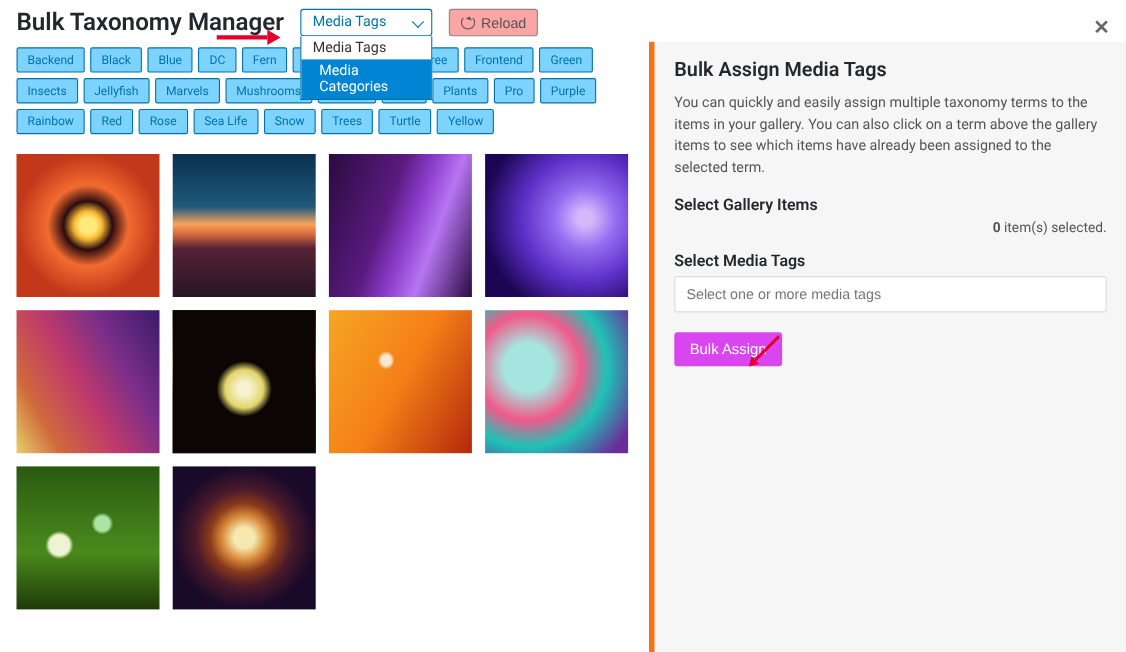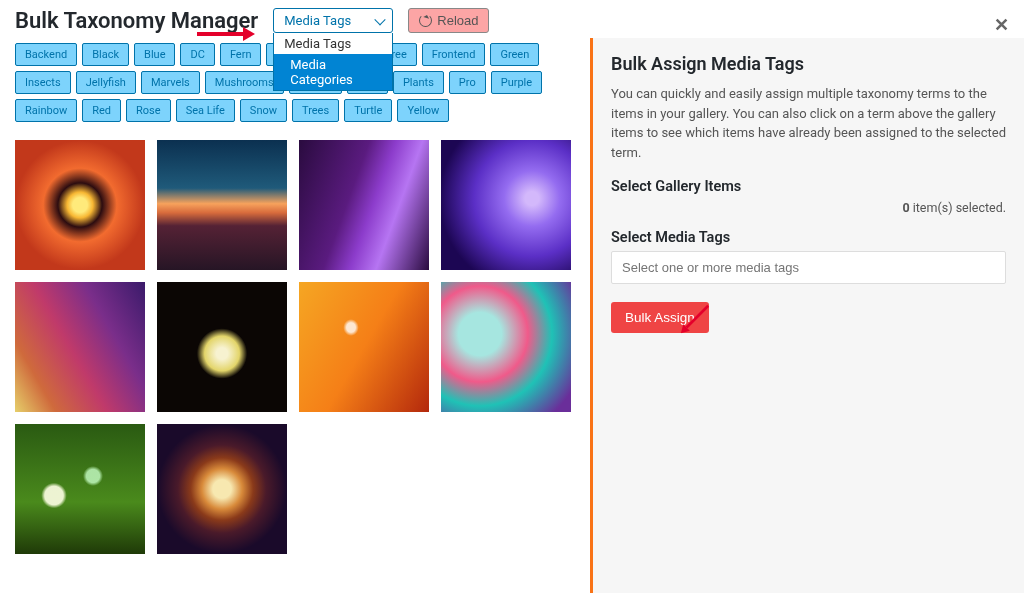--- a/index.html
+++ b/index.html
@@ -20,21 +20,21 @@
   .reload-icon::after { content:""; position:absolute; top:-3px; left:4px; width:0; height:0; border:3px solid transparent; border-bottom-color:#555; transform:rotate(15deg); }
 
   .close-x { position: absolute; top: 14px; right: 15px; font-size: 18px; color: #666; cursor: pointer; font-weight: bold; }
 
   .arrow-red { position: absolute; width: 60px; height: 18px; z-index: 15; }
   .arrow1 { top: 25px; left: 195px; }
   .arrow2 { top: 310px; left: 675px; transform: rotate(-45deg); width:40px; }
 
   .main { display: flex; }
   .left-col { width: 590px; padding: 5px 15px 15px 15px; }
-  .right-col { flex: 1; background: #f6f6f6; padding: 15px 18px; border-left: 3px solid #f97316; height: 555px; }
+  .right-col { flex: 1; background: #f6f6f6; padding: 15px 18px; border-left: 5px solid #f97316; height: 555px; }
 
   .tags { display: flex; flex-wrap: wrap; gap: 5px; margin-bottom: 18px; }
   .tag { border: 1px solid #0073aa; color: #0073aa; background: #7dd3fc; padding: 4px 9px; font-size: 11px; border-radius: 2px; cursor: pointer; }
 
   .gallery { display: flex; flex-wrap: wrap; gap: 12px; }
   .thumb { width: 130px; height: 130px; background: #ccc; display: block; }
 
   .t1 { background: radial-gradient(circle at 50% 50%, #ffea7b 8%, #f7b733 14%, #2c0c10 24%, #f26b2f 40%, #c2381b 70%); }
   .t2 { background: linear-gradient(to bottom, #0b3050 0%, #1f5a7a 37%, #f7a25c 49%, #d76b3c 56%, #552235 66%, #261525 100%); }
   .t3 { background: linear-gradient(110deg, #2a0b3f 0%, #5a1b7f 40%, #8c3ccb 55%, #b675f2 70%, #2a0b3f 100%); }
@@ -44,21 +44,21 @@
   .t7 { background: radial-gradient(ellipse at 40% 35%, rgba(255,255,255,0.8) 4%, transparent 7%), linear-gradient(120deg, #f5a623 0%, #f57f17 50%, #b3280c 100%); }
   .t8 { background: radial-gradient(circle at 30% 40%, #a6e6e0 18%, #f05a8a 40%, #1fc2b6 60%, #6a2e9a 90%); }
   .t9 { background: radial-gradient(circle at 30% 55%, rgba(255,255,230,0.9) 8%, transparent 11%), radial-gradient(circle at 60% 40%, rgba(200,255,200,0.8) 6%, transparent 9%), linear-gradient(to bottom, #2a5a12 0%, #4a8a1c 60%, #1f3a08 100%); }
   .t10 { background: radial-gradient(ellipse at 50% 50%, #f7e8b0 10%, #d88a3a 22%, #8a3a1a 34%, #4a1a2a 48%, #1a0a2a 70%); }
 
   .right-col h2 { font-size: 18px; font-weight: 600; margin-bottom: 10px; color:#23282d; }
   .right-col p { font-size: 13px; color: #555; line-height: 1.5; margin-bottom: 16px; }
   .right-col h3 { font-size: 14.5px; font-weight: 600; margin-bottom: 5px; color:#23282d; }
   .sel-count { font-size: 12.5px; color: #555; margin-bottom: 14px; text-align: right; }
   .input-box { width: 100%; border: 1px solid #ddd; background:#fff; padding: 8px 10px; font-size: 13px; color:#888; border-radius: 2px; margin-bottom: 18px; }
-  .assign-btn { background: #ef4444; color: #fff; border: none; padding: 8px 14px; font-size: 13.5px; border-radius: 3px; cursor: pointer; }
+  .assign-btn { background: #d946ef; color: #fff; border: none; padding: 8px 14px; font-size: 13.5px; border-radius: 3px; cursor: pointer; }
 </style>
 </head>
 <body>
 
 <div class="header">
   <div class="title">Bulk Taxonomy Manager</div>
 
   <div class="select-wrap">
     <div class="select-box">
       <span>Media Tags</span>

